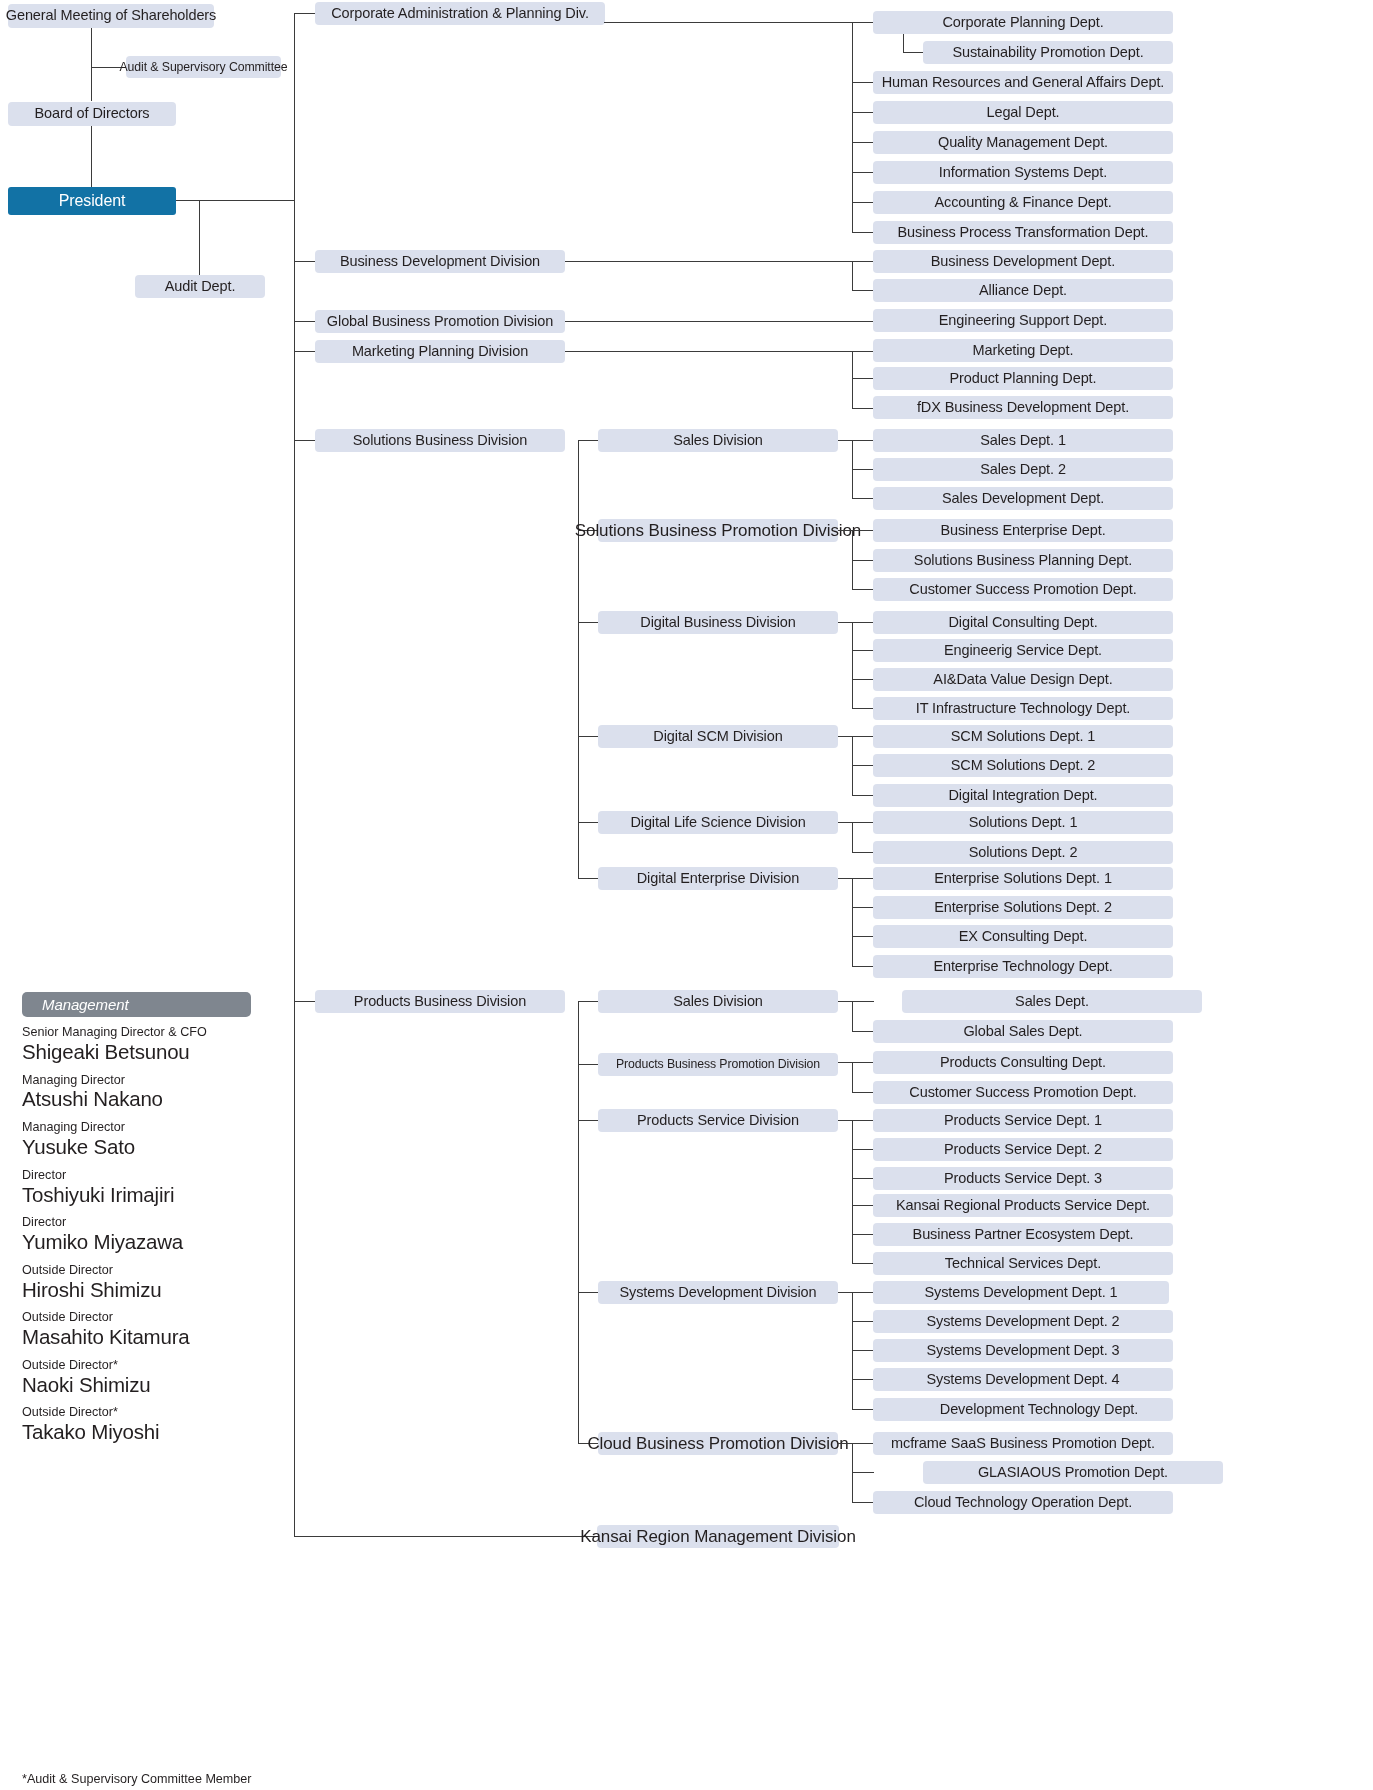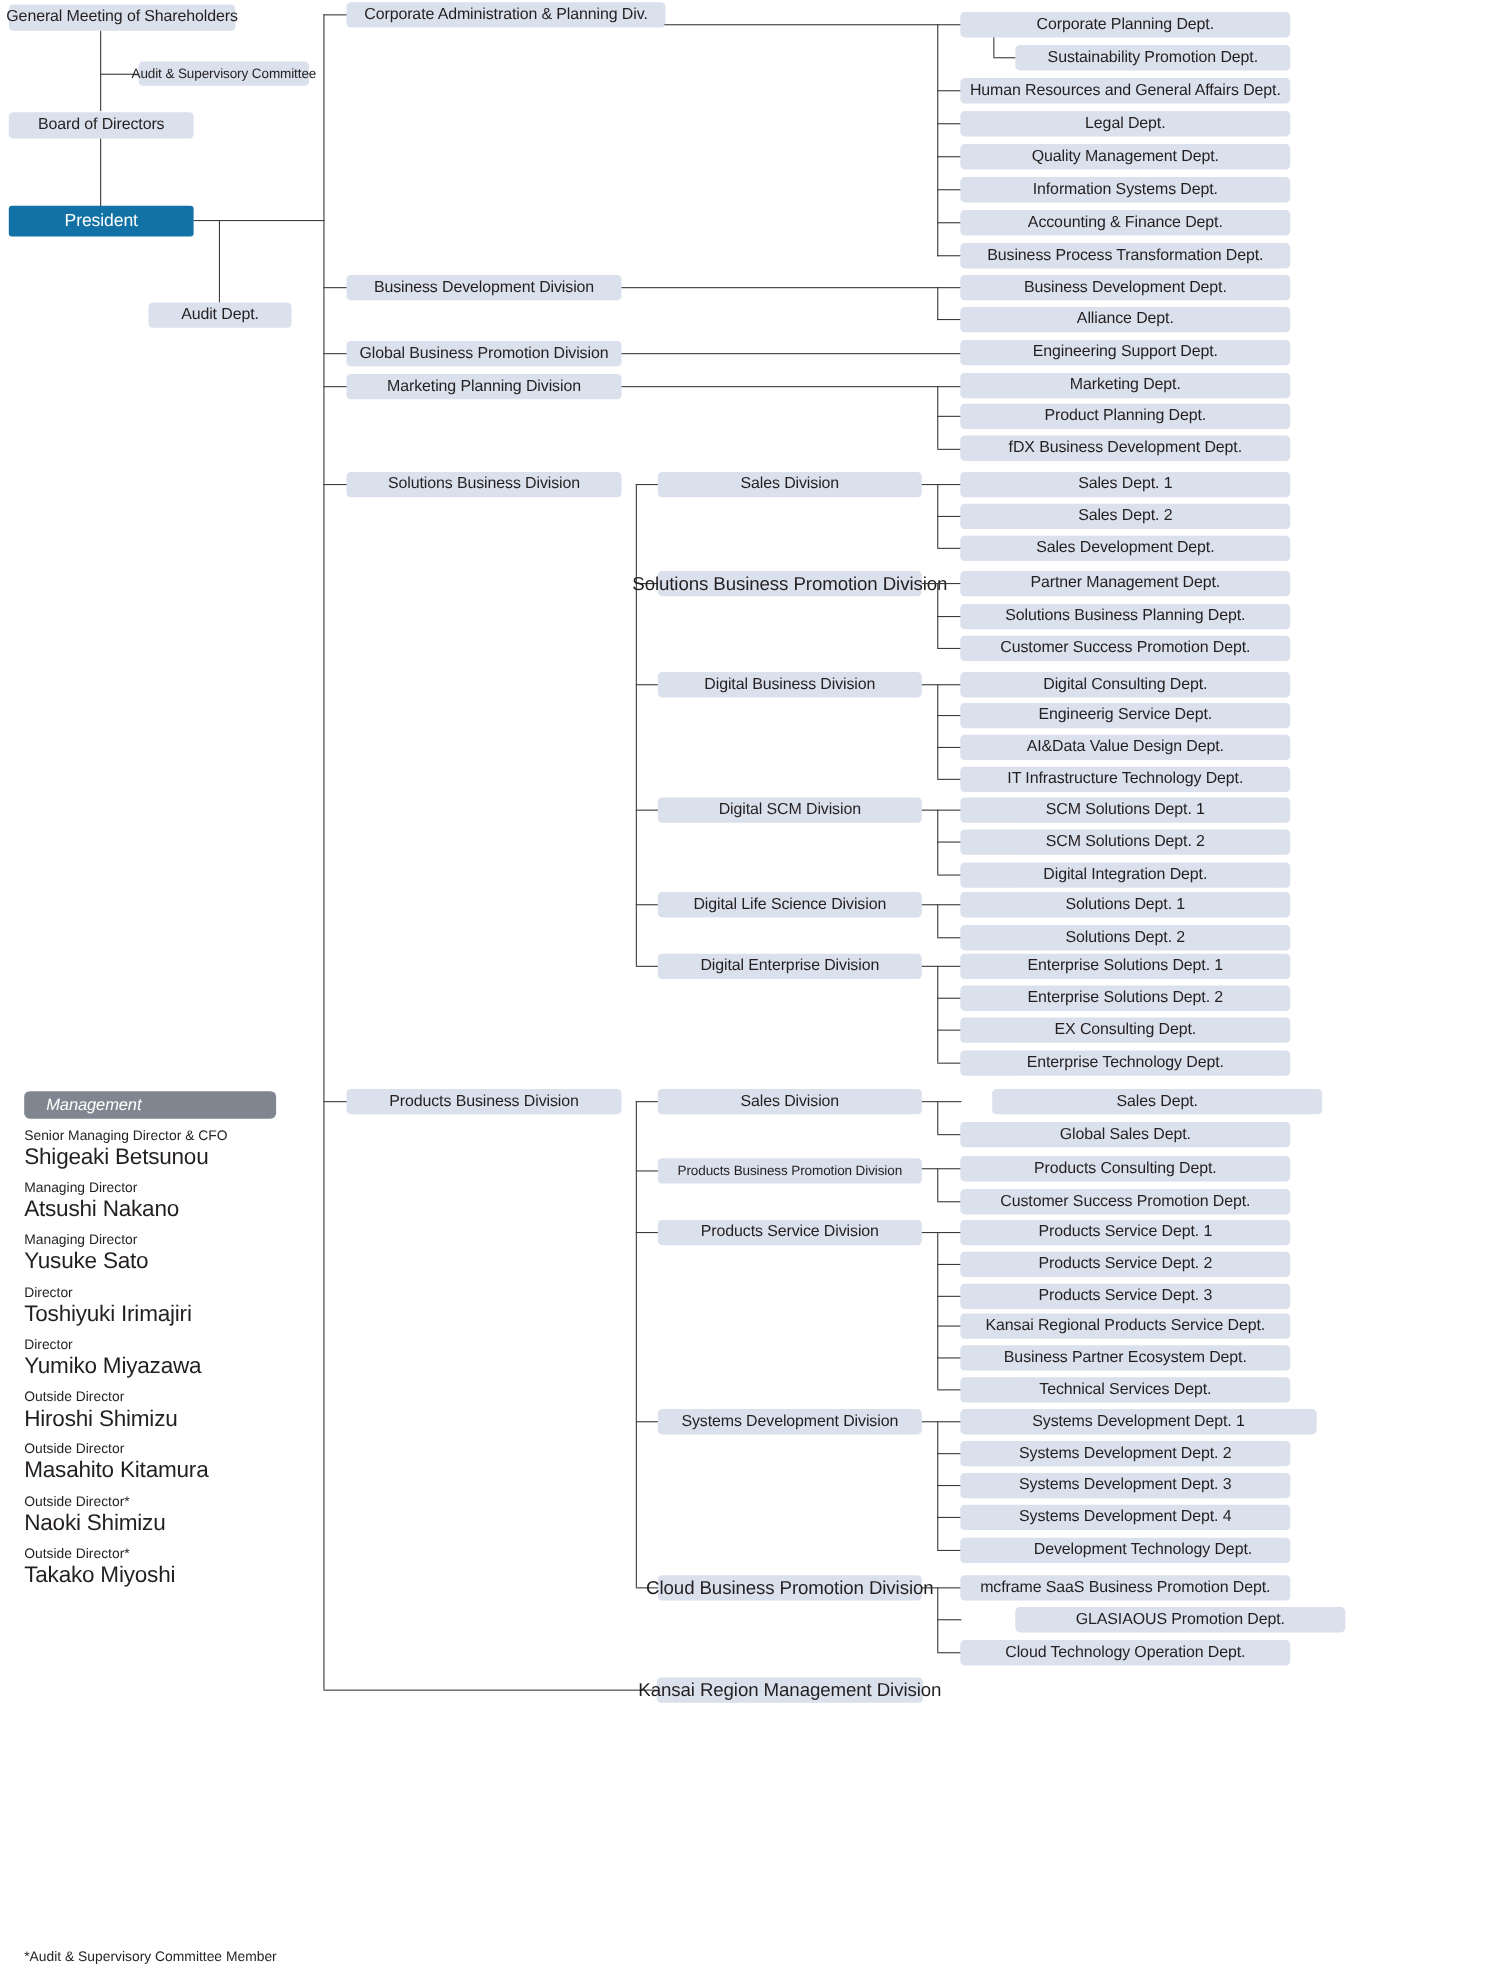--- a/index.html
+++ b/index.html
@@ -182,21 +182,21 @@
   <div class="box" style="left:873px;top:429px;width:300px;height:23px;">Sales Dept. 1</div>
   <div class="ln lnh" style="left:852px;top:469px;width:22px;height:1.4px;"></div>
   <div class="box" style="left:873px;top:458px;width:300px;height:23px;">Sales Dept. 2</div>
   <div class="ln lnh" style="left:852px;top:498px;width:22px;height:1.4px;"></div>
   <div class="box" style="left:873px;top:487px;width:300px;height:23px;">Sales Development Dept.</div>
 
   <div class="ln lnh" style="left:578px;top:530px;width:21px;height:1.4px;"></div>
   <div class="box sm2" style="left:598px;top:519px;width:240px;height:23px;">Solutions Business Promotion Division</div>
   <div class="ln lnv" style="left:852px;top:530px;width:1.4px;height:59px;"></div>
   <div class="ln lnh" style="left:838px;top:530px;width:36px;height:1.4px;"></div>
-  <div class="box" style="left:873px;top:519px;width:300px;height:23px;">Partner Management Dept.</div>
+  <div class="box" style="left:873px;top:519px;width:300px;height:23px;">Business Enterprise Dept.</div>
   <div class="ln lnh" style="left:852px;top:560px;width:22px;height:1.4px;"></div>
   <div class="box" style="left:873px;top:549px;width:300px;height:23px;">Solutions Business Planning Dept.</div>
   <div class="ln lnh" style="left:852px;top:589px;width:22px;height:1.4px;"></div>
   <div class="box" style="left:873px;top:578px;width:300px;height:23px;">Customer Success Promotion Dept.</div>
 
   <div class="ln lnh" style="left:578px;top:622px;width:21px;height:1.4px;"></div>
   <div class="box" style="left:598px;top:611px;width:240px;height:23px;">Digital Business Division</div>
   <div class="ln lnv" style="left:852px;top:622px;width:1.4px;height:86px;"></div>
   <div class="ln lnh" style="left:838px;top:622px;width:36px;height:1.4px;"></div>
   <div class="box" style="left:873px;top:611px;width:300px;height:23px;">Digital Consulting Dept.</div>
@@ -268,21 +268,21 @@
   <div class="box" style="left:873px;top:1194px;width:300px;height:23px;">Kansai Regional Products Service Dept.</div>
   <div class="ln lnh" style="left:852px;top:1234px;width:22px;height:1.4px;"></div>
   <div class="box" style="left:873px;top:1223px;width:300px;height:23px;">Business Partner Ecosystem Dept.</div>
   <div class="ln lnh" style="left:852px;top:1263px;width:22px;height:1.4px;"></div>
   <div class="box" style="left:873px;top:1252px;width:300px;height:23px;">Technical Services Dept.</div>
 
   <div class="ln lnh" style="left:578px;top:1292px;width:21px;height:1.4px;"></div>
   <div class="box" style="left:598px;top:1281px;width:240px;height:23px;">Systems Development Division</div>
   <div class="ln lnv" style="left:852px;top:1292px;width:1.4px;height:117px;"></div>
   <div class="ln lnh" style="left:838px;top:1292px;width:36px;height:1.4px;"></div>
-  <div class="box" style="left:873px;top:1281px;width:324px;height:23px;">Systems Development Dept. 1</div>
+  <div class="box" style="left:873px;top:1281px;width:296px;height:23px;">Systems Development Dept. 1</div>
   <div class="ln lnh" style="left:852px;top:1321px;width:22px;height:1.4px;"></div>
   <div class="box" style="left:873px;top:1310px;width:300px;height:23px;">Systems Development Dept. 2</div>
   <div class="ln lnh" style="left:852px;top:1350px;width:22px;height:1.4px;"></div>
   <div class="box" style="left:873px;top:1339px;width:300px;height:23px;">Systems Development Dept. 3</div>
   <div class="ln lnh" style="left:852px;top:1379px;width:22px;height:1.4px;"></div>
   <div class="box" style="left:873px;top:1368px;width:300px;height:23px;">Systems Development Dept. 4</div>
   <div class="ln lnh" style="left:852px;top:1409px;width:22px;height:1.4px;"></div>
   <div class="box" style="left:873px;top:1398px;width:300px;height:23px;padding-left:36px;">Development Technology Dept.</div>
 
   <div class="ln lnh" style="left:578px;top:1443px;width:21px;height:1.4px;"></div>

